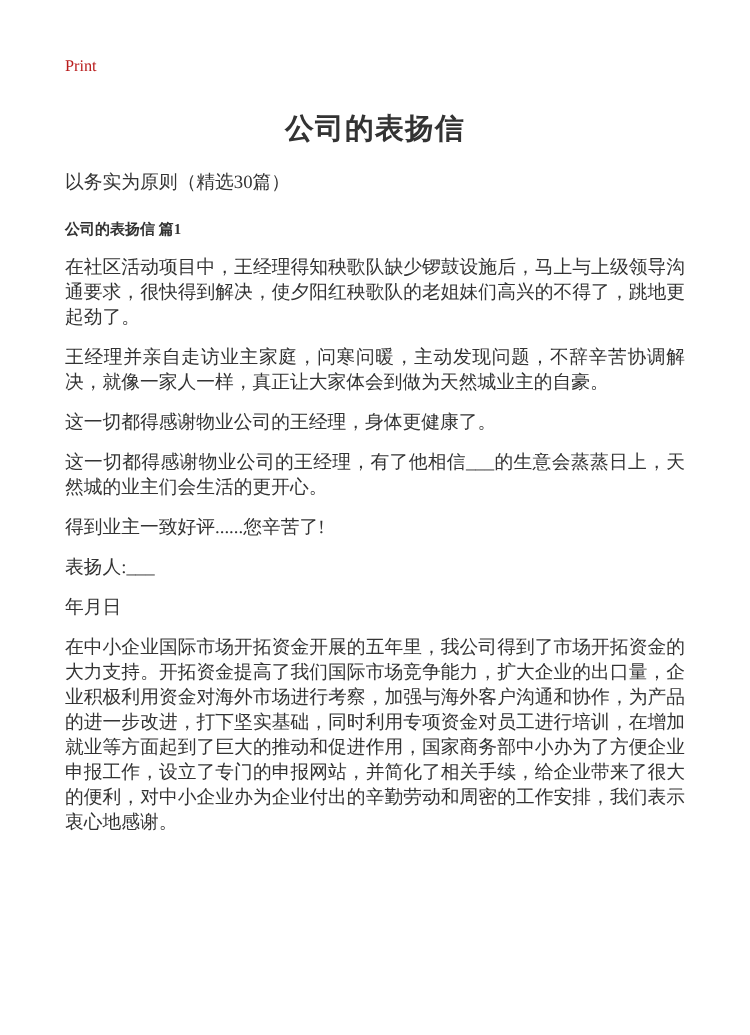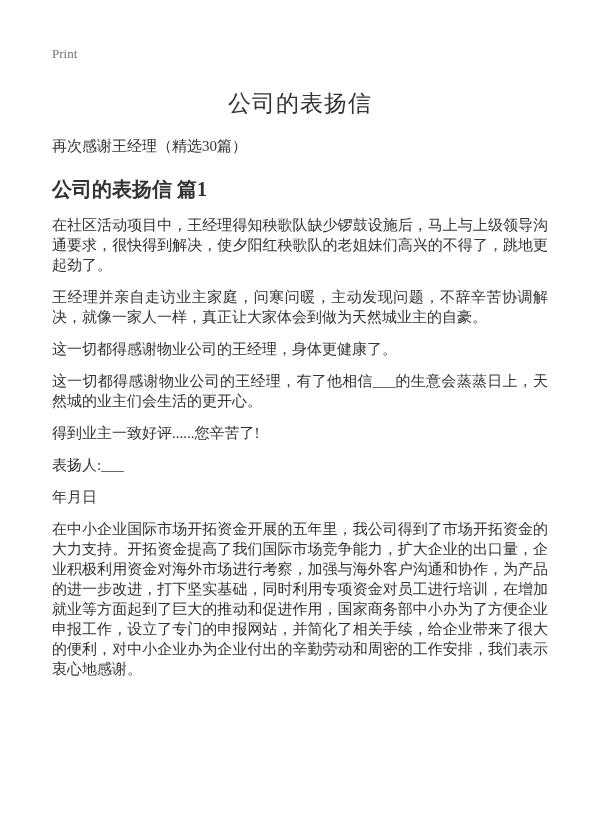--- a/index.html
+++ b/index.html
@@ -15,59 +15,59 @@
     font-family: "Liberation Serif", "DejaVu Serif", serif;
   }
   .page {
     box-sizing: border-box;
     width: 600px;
     height: 828px;
     padding: 44px 52px 0 52px;
   }
   .print-link {
     font-size: 13px;
-    color: #737373;
+    color: #b91c1c;
     margin: 0 0 10px 0;
     display: inline-block;
     cursor: pointer;
   }
   .doc-title {
     font-size: 23px;
-    font-weight: normal;
+    font-weight: bold;
     text-align: center;
     margin: 16px 0 18px 0;
     letter-spacing: 1px;
   }
   .subtitle {
     font-size: 15px;
     margin: 14px 0 14px 0;
   }
   .section-heading {
-    font-size: 20px;
+    font-size: 12px;
     font-weight: bold;
     margin: 20px 0 12px 0;
   }
   .para {
     font-size: 15px;
     line-height: 20px;
     margin: 12px 0;
     text-align: justify;
     word-break: break-all;
   }
 </style>
 </head>
 <body>
 
 <div class="page">
 
   <span class="print-link">Print</span>
 
   <h1 class="doc-title">公司的表扬信</h1>
 
-  <p class="subtitle">再次感谢王经理（精选30篇）</p>
+  <p class="subtitle">以务实为原则（精选30篇）</p>
 
   <h2 class="section-heading">公司的表扬信 篇1</h2>
 
   <p class="para">在社区活动项目中，王经理得知秧歌队缺少锣鼓设施后，马上与上级领导沟通要求，很快得到解决，使夕阳红秧歌队的老姐妹们高兴的不得了，跳地更起劲了。</p>
   <p class="para">王经理并亲自走访业主家庭，问寒问暖，主动发现问题，不辞辛苦协调解决，就像一家人一样，真正让大家体会到做为天然城业主的自豪。</p>
   <p class="para">这一切都得感谢物业公司的王经理，身体更健康了。</p>
   <p class="para">这一切都得感谢物业公司的王经理，有了他相信___的生意会蒸蒸日上，天然城的业主们会生活的更开心。</p>
   <p class="para">得到业主一致好评......您辛苦了!</p>
   <p class="para">表扬人:___</p>
   <p class="para">年月日</p>

